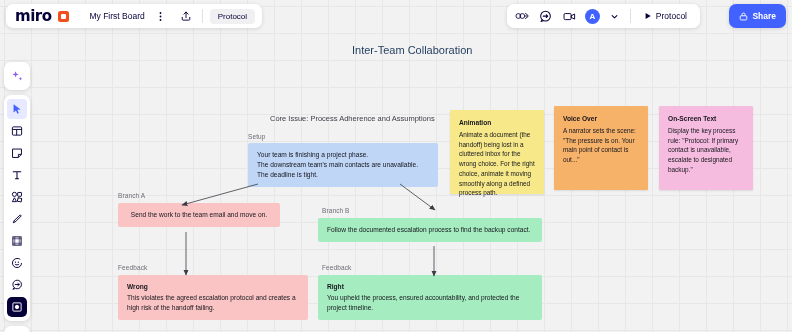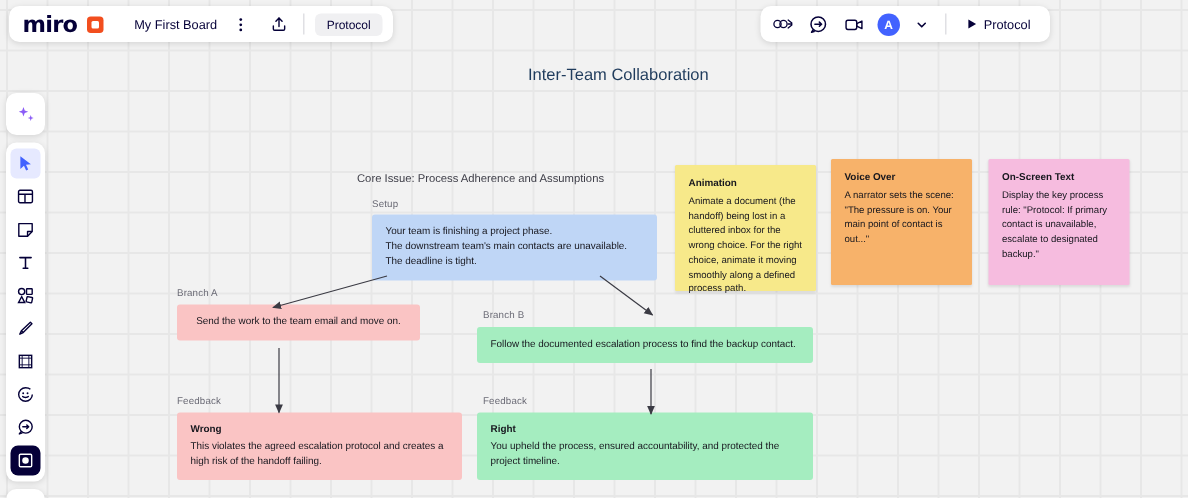--- a/index.html
+++ b/index.html
@@ -97,21 +97,21 @@
 
   
   .node { position: absolute; }
   .label-small {
     font-size: 6.5px; color: #6b6b76; letter-spacing: .1px;
   }
   .canvas-title {
     font-size: 11px; color: #1f3b5c; font-weight: 400;
   }
   .canvas-h2 { font-size: 9.5px; color: #1f3b5c; }
-  .canvas-h3 { font-size: 7.5px; color: #3d3d47; }
+  .canvas-h3 { font-size: 7.5px; color: #3d3d47; margin-left: 32px; }
 
   .box {
     border-radius: 2px; padding: 7px 9px;
     font-size: 6.6px; line-height: 1.5; color: #16161d;
   }
   .box b { font-weight: 700; display: block; margin-bottom: 1px; }
   .box-blue  { background: #bfd6f6; }
   .box-red   { background: #fac4c4; }
   .box-green { background: #a5edc0; }
 
@@ -250,20 +250,27 @@
     </span>
     <span class="divider-v"></span>
     <span class="present-btn">
       <svg width="8" height="8" viewBox="0 0 10 10" fill="currentColor">
           <path d="M2 1.2 8.4 5 2 8.8z"></path>
         </svg>
       <span>Protocol</span>
     </span>
   </div>
 
+  <div class="share-btn">
+    <svg width="9" height="9" viewBox="0 0 12 12" fill="none" stroke="currentColor" stroke-width="1.2">
+      <rect x="1.6" y="5" width="8.8" height="5.6" rx="1.4"></rect>
+      <path d="M3.8 5V3.6a2.2 2.2 0 0 1 4.4 0V5"></path>
+    </svg>
+    <span>Share</span>
+  </div>
 </div>
 
 <div id="lefttools">
 
   <div class="tool-group">
     <div class="tool">
       <svg width="13" height="13" viewBox="0 0 14 14" fill="#8b5cf6">
         <path d="M5 1.4 5.9 3.9 8.4 4.8 5.9 5.7 5 8.2 4.1 5.7 1.6 4.8 4.1 3.9z"></path>
         <path d="M10.2 7.2l.55 1.55 1.55.55-1.55.55-.55 1.55-.55-1.55-1.55-.55 1.55-.55z"></path>
       </svg>

